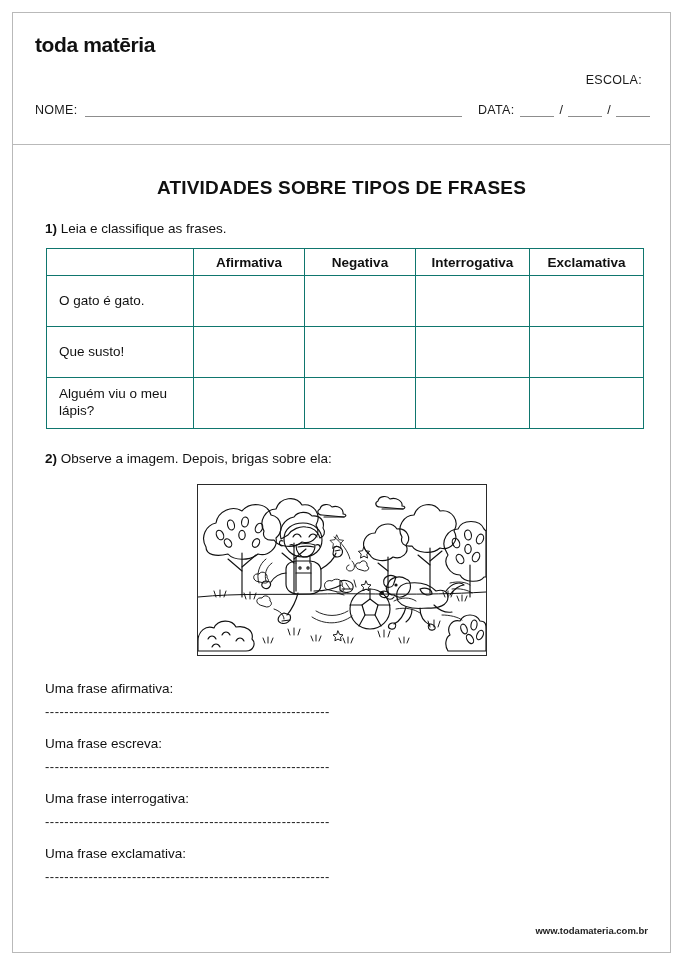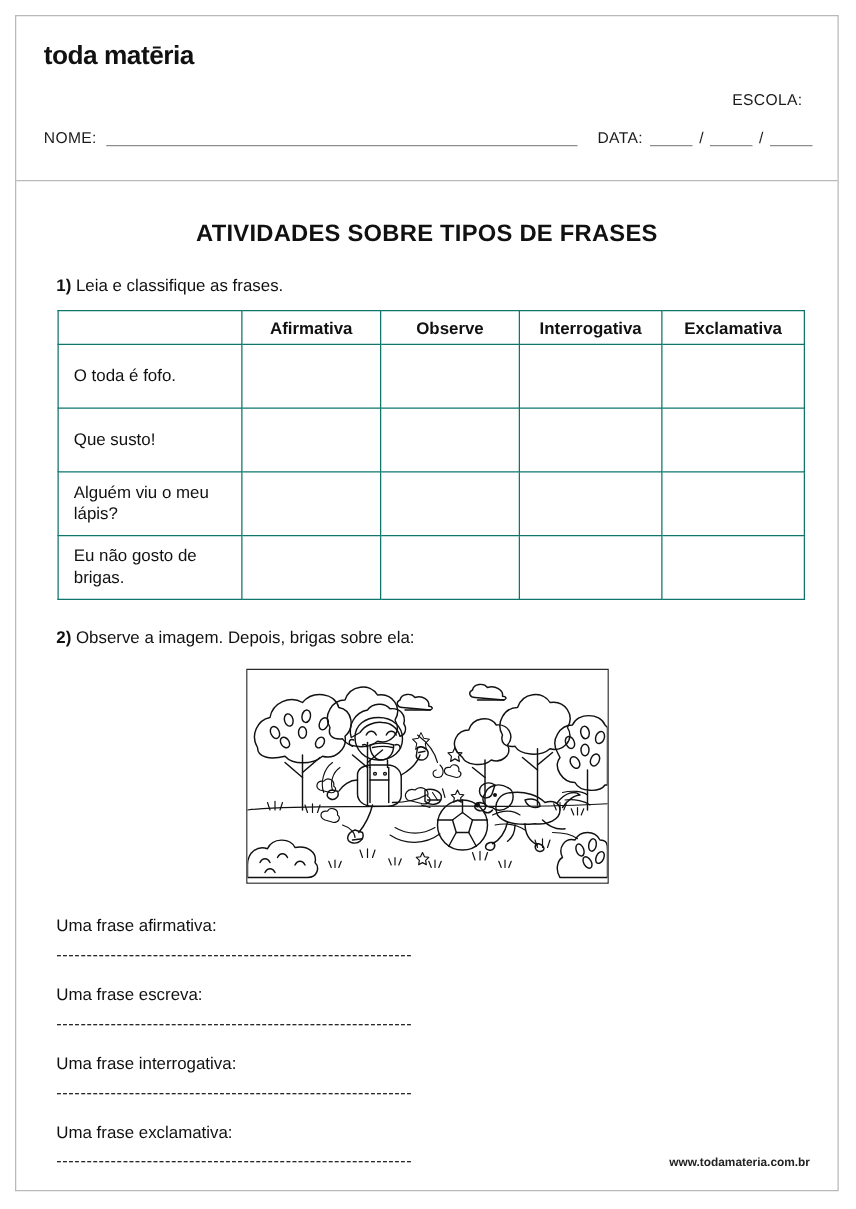--- a/index.html
+++ b/index.html
@@ -208,49 +208,42 @@
         <col class="c-phrase">
           <col class="c-ans">
           <col class="c-ans">
           <col class="c-ans-l">
           <col class="c-ans-l">
       </colgroup>
       <thead>
         <tr>
           <th></th>
           <th>Afirmativa</th>
-          <th>Observe</th>
+          <th>Negativa</th>
           <th>Interrogativa</th>
           <th>Exclamativa</th>
         </tr>
       </thead>
       <tbody>
         <tr>
-          <td class="phrase">O toda é fofo.</td>
+          <td class="phrase">O gato é gato.</td>
           <td class="mark"></td>
           <td class="mark"></td>
           <td class="mark"></td>
           <td class="mark"></td>
         </tr>
         <tr>
           <td class="phrase">Que susto!</td>
           <td class="mark"></td>
           <td class="mark"></td>
           <td class="mark"></td>
           <td class="mark"></td>
         </tr>
         <tr>
           <td class="phrase">Alguém viu o meu lápis?</td>
-          <td class="mark"></td>
-          <td class="mark"></td>
-          <td class="mark"></td>
-          <td class="mark"></td>
-        </tr>
-        <tr>
-          <td class="phrase">Eu não gosto de brigas.</td>
           <td class="mark"></td>
           <td class="mark"></td>
           <td class="mark"></td>
           <td class="mark"></td>
         </tr>
       </tbody>
     </table>
 
     <div class="question">
       <span class="num">2)</span><span> Observe a imagem. Depois, brigas sobre ela:</span>

